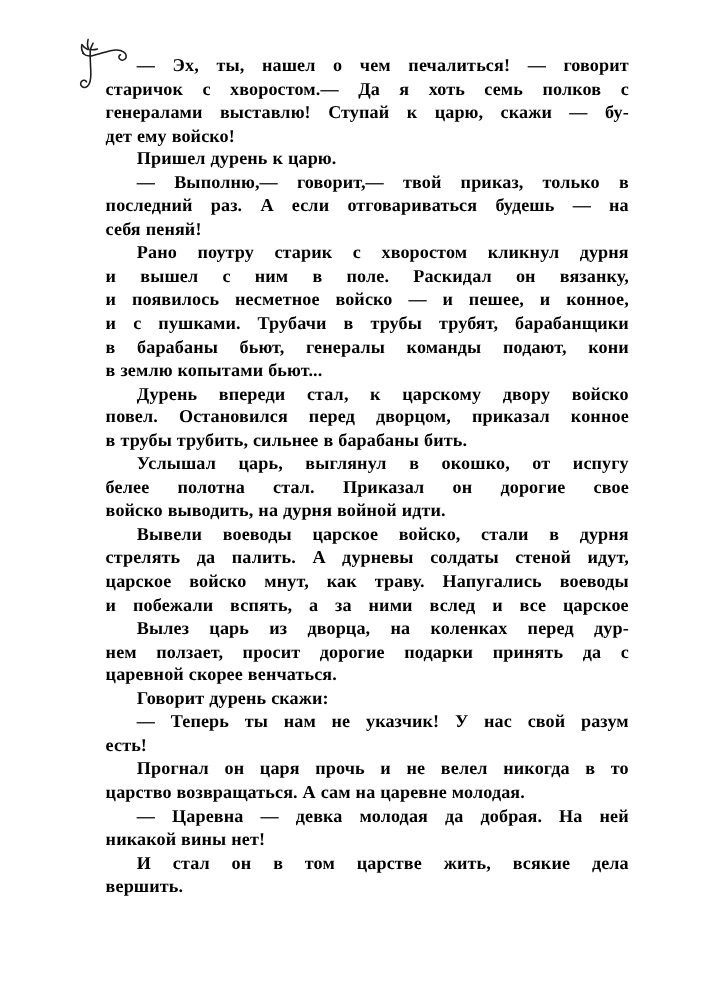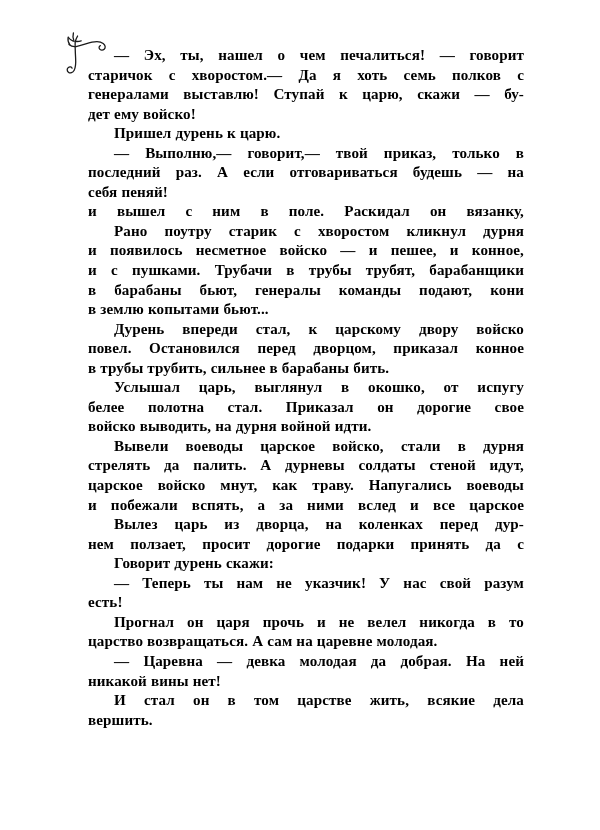--- a/index.html
+++ b/index.html
@@ -105,22 +105,22 @@
       </p>
       <p class="para">
         <span class="line solo">Пришел дурень к царю.</span>
       </p>
       <p class="para">
         <span class="line first">— Выполню,— говорит,— твой приказ, только в</span>
         <span class="line">последний раз. А если отговариваться будешь — на</span>
         <span class="line last">себя пеняй!</span>
       </p>
       <p class="para">
+        <span class="line first">Рано поутру старик с хворостом кликнул дурня</span>
         <span class="line">и вышел с ним в поле. Раскидал он вязанку,</span>
-        <span class="line first">Рано поутру старик с хворостом кликнул дурня</span>
         <span class="line">и появилось несметное войско — и пешее, и конное,</span>
         <span class="line">и с пушками. Трубачи в трубы трубят, барабанщики</span>
         <span class="line">в барабаны бьют, генералы команды подают, кони</span>
         <span class="line last">в землю копытами бьют...</span>
       </p>
       <p class="para">
         <span class="line first">Дурень впереди стал, к царскому двору войско</span>
         <span class="line">повел. Остановился перед дворцом, приказал конное</span>
         <span class="line last">в трубы трубить, сильнее в барабаны бить.</span>
       </p>
@@ -131,20 +131,21 @@
       </p>
       <p class="para">
         <span class="line first">Вывели воеводы царское войско, стали в дурня</span>
         <span class="line">стрелять да палить. А дурневы солдаты стеной идут,</span>
         <span class="line">царское войско мнут, как траву. Напугались воеводы</span>
         <span class="line">и побежали вспять, а за ними вслед и все царское</span>
       </p>
       <p class="para">
         <span class="line first">Вылез царь из дворца, на коленках перед дур-</span>
         <span class="line">нем ползает, просит дорогие подарки принять да с</span>
+        <span class="line last">царевной скорее венчаться.</span>
       </p>
       <p class="para">
         <span class="line solo">Говорит дурень скажи:</span>
       </p>
       <p class="para">
         <span class="line first">— Теперь ты нам не указчик! У нас свой разум</span>
         <span class="line last">есть!</span>
       </p>
       <p class="para">
         <span class="line first">Прогнал он царя прочь и не велел никогда в то</span>

